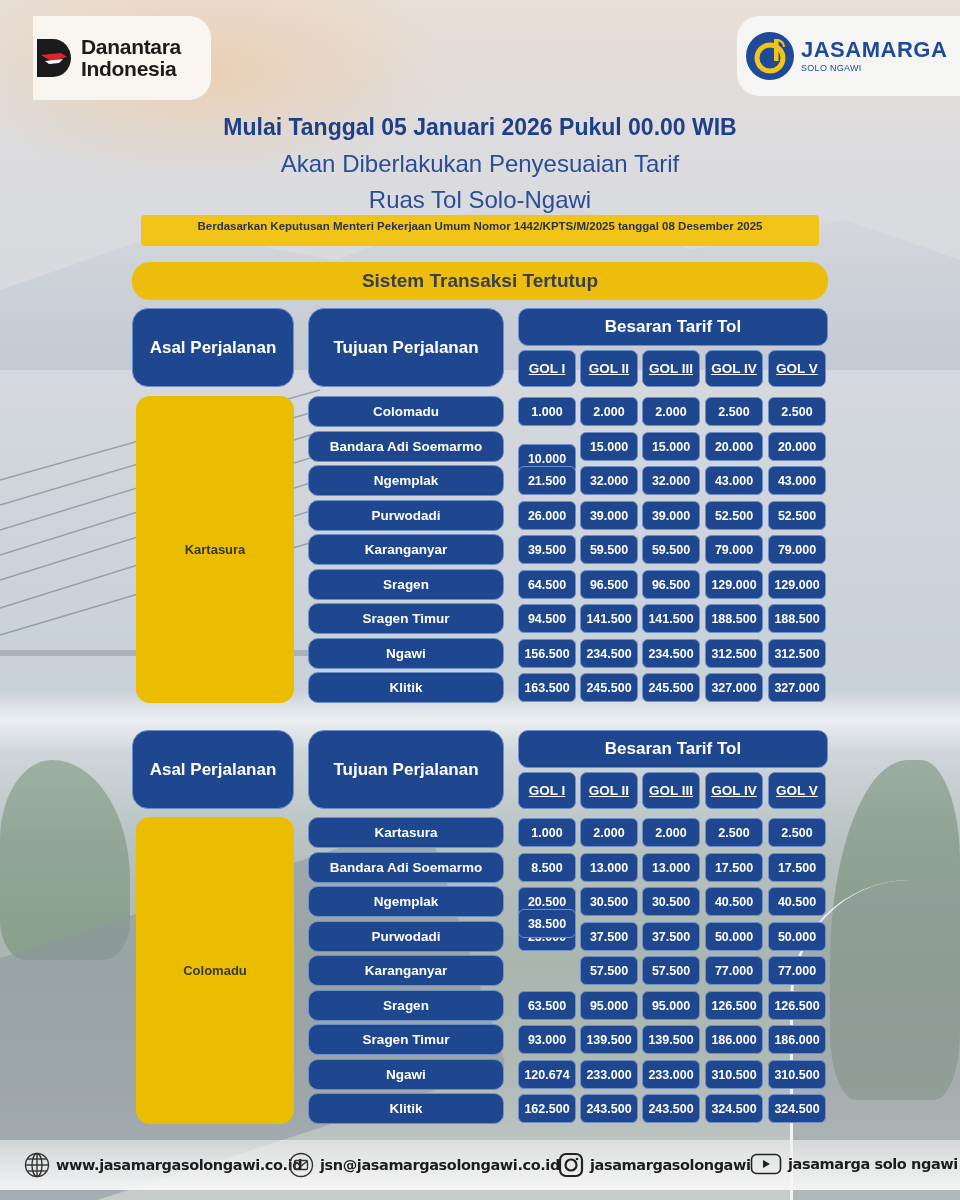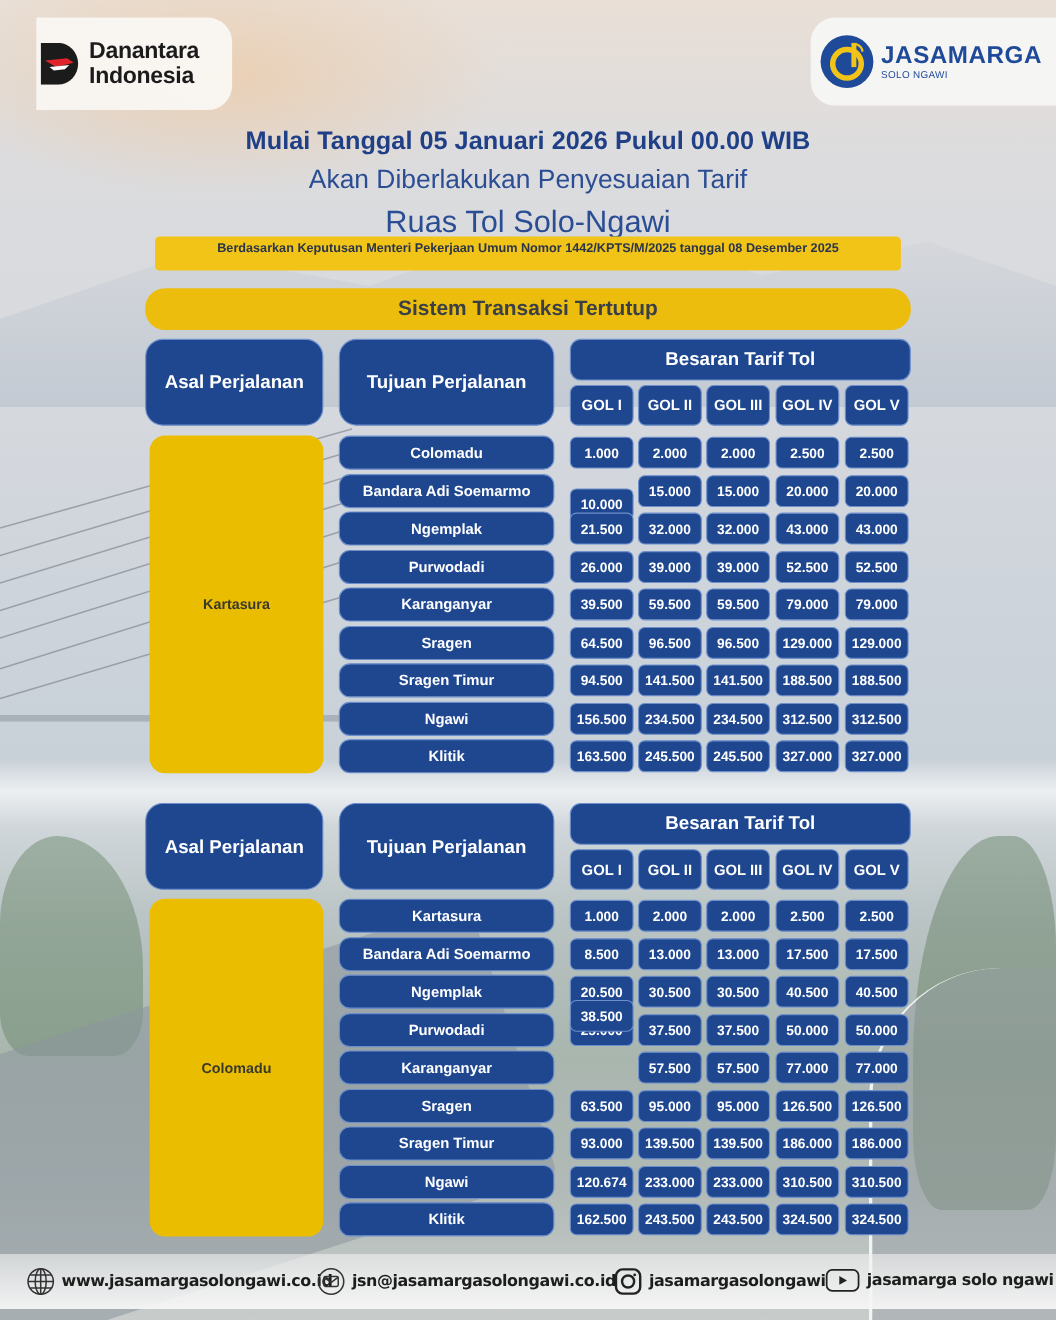--- a/index.html
+++ b/index.html
@@ -35,33 +35,33 @@
   .logo-right { position: absolute; left: 737px; top: 16px; width: 240px; height: 80px; background: rgba(246,246,246,0.95);
                 border-radius: 22px 0 0 22px; display: flex; align-items: center; padding-left: 8px; }
   .logo-right .mark { width: 50px; height: 50px; margin-right: 6px; }
   .logo-right .brand { font-weight: 700; font-size: 22px; color: #1f4a9a; letter-spacing: 0.5px; line-height: 22px; }
   .logo-right .sub { font-size: 9px; color: #1f4a9a; margin-top: 2px; letter-spacing: 0.3px; }
 
   
   .title { position: absolute; left: 0; width: 960px; text-align: center; color: #1f3f87; }
   .t1 { top: 114px; font-size: 23px; font-weight: 700; }
   .t2 { top: 150px; font-size: 24px; color: #2a4d94; }
-  .t3 { top: 186px; font-size: 28px; color: #2a4d94; }
+  .t3 { top: 186px; font-size: 24px; color: #2a4d94; }
   .decree { position: absolute; left: 141px; top: 215px; width: 678px; height: 31px; background: #f2c418; border-radius: 4px;
             font-size: 11.5px; font-weight: 700; color: #2b3548; text-align: center; line-height: 22px; white-space: nowrap; }
 
   
   .banner { position: absolute; left: 132px; top: 262px; width: 696px; height: 38px; background: #ecbd0c; border-radius: 18px;
             text-align: center; line-height: 38px; font-size: 19px; font-weight: 700; color: #3a4046; }
   .blue { background: #1e4790; color: #ffffff; border: 1.5px solid #6d8fcc; border-radius: 8px;
           display: flex; align-items: center; justify-content: center; text-align: center; font-weight: 700; position: absolute; }
   .hdr-asal { left: 132px; width: 162px; height: 79px; border-radius: 16px; font-size: 17px; }
   .hdr-tujuan { left: 308px; width: 196px; height: 79px; border-radius: 16px; font-size: 17px; }
   .hdr-tarif { left: 518px; width: 310px; height: 38px; border-radius: 10px; font-size: 17px; }
-  .hdr-gol { width: 58px; height: 37px; font-size: 13.5px; border-radius: 7px; }
+  .hdr-gol { width: 58px; height: 37px; font-size: 13.5px; border-radius: 7px; text-decoration: underline; }
   .origin { position: absolute; left: 136px; width: 158px; background: #ebbd00; border-radius: 14px; display: flex;
             align-items: center; justify-content: center; font-size: 13px; font-weight: 700; color: #3a3a2c; }
   .dest { left: 308px; width: 196px; height: 31px; border-radius: 10px; font-size: 13.5px; }
   .fare { width: 58px; height: 29px; font-size: 12.5px; border-radius: 6px; }
 
   
   .footer { position: absolute; left: 0; top: 1140px; width: 960px; height: 50px; display: flex; align-items: center;
             background: linear-gradient(180deg, rgba(240,240,240,0.6), rgba(246,246,246,0.95)); }
   .fitem { position: absolute; top: 12px; display: flex; align-items: center; font-size: 14.5px; font-weight: 700;
            color: #1d1d1d; font-family: "DejaVu Sans", sans-serif; letter-spacing: -0.4px; }

